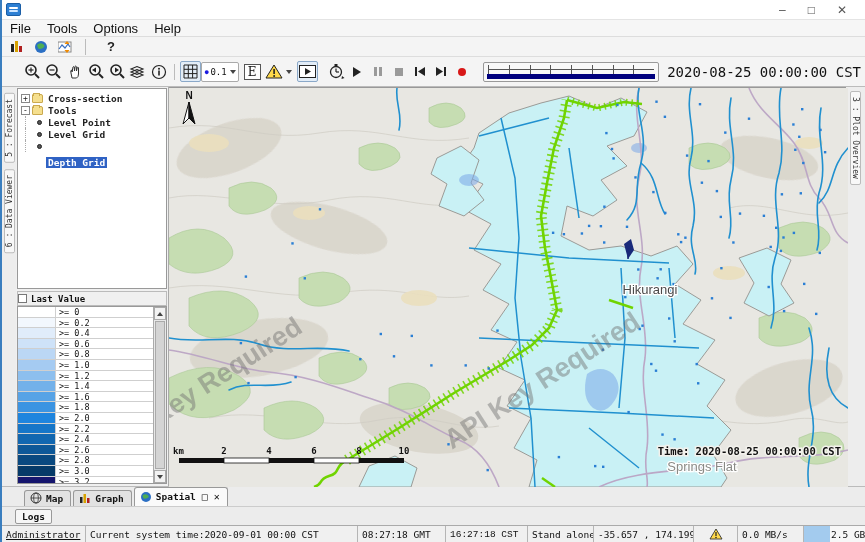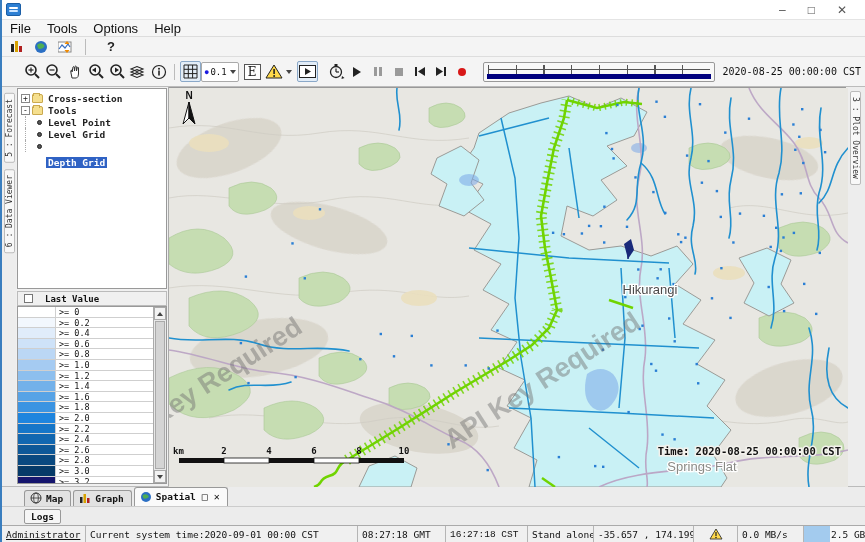--- a/index.html
+++ b/index.html
@@ -32,62 +32,62 @@
   .dd-arrow { width:0; height:0; border-left:3px solid transparent; border-right:3px solid transparent; border-top:4px solid #444; margin-left:3px;}
   .dot01 { color:#1a1ae0; font-size:9px; margin-right:1px;}
   .v01 { font-size:9px; font-family:"DejaVu Sans Mono",monospace;}
   .e-icon { font-family:"DejaVu Serif",serif; font-size:12px; border:1px solid #555; padding:0 3px; background:#fff; line-height:14px;}
   .help-q { font-size:13px; font-weight:bold; color:#222; margin-left:10px;}
   .timeline { flex:1; min-width:0; height:20px; margin:0 8px 0 10px; position:relative; border:1px solid #999; background:#f8f8f8; border-radius:2px;}
   .timeline .ruler { position:absolute; left:4px; right:4px; top:6px; height:1px; background:#555;}
   .timeline .ticks { position:absolute; left:4px; right:4px; top:2px; height:9px;
      background-image:repeating-linear-gradient(90deg,#555 0 1px,transparent 1px calc(12.5% - 0px)); }
   .timeline .navybar { position:absolute; left:3px; right:3px; bottom:2px; height:5px; background:#00007e; }
-  .tb-date { font-family:"DejaVu Sans Mono",monospace; font-size:10px; white-space:nowrap; padding-right:4px; flex:none;}
+  .tb-date { font-family:"DejaVu Sans Mono",monospace; font-size:14px; white-space:nowrap; padding-right:4px; flex:none;}
 
   
   .main { flex:1; display:flex; min-height:0; }
   .side-strip { width:14px; background:#ededed; flex:none; display:flex; flex-direction:column; align-items:center; padding-top:6px; gap:6px;}
   .vtab { writing-mode:vertical-rl; transform:rotate(180deg); font-family:"DejaVu Sans Mono",monospace; font-size:8px; background:#f8f8f8; border:1px solid #bbb; border-radius:2px; padding:5px 0; color:#333; white-space:nowrap;}
   .side-strip.right { padding-top:4px;}
   .side-strip.right .vtab { transform:none; }
 
   .left-panel { width:153px; flex:none; display:flex; flex-direction:column; background:#f0f0f0; border-right:1px solid #aaa; min-height:0;}
   .tree-box { height:201px; flex:none; background:#fff; border:1px solid #999; margin:1px; overflow:hidden; padding:3px 0 0 3px; font-family:"DejaVu Sans Mono",monospace; font-size:9.5px; font-weight:600; color:#222;}
   .tree-row { display:flex; align-items:center; height:12px; white-space:nowrap;}
   .expander { width:9px; height:9px; border:1px solid #888; background:#fff; font-size:8px; line-height:7px; text-align:center; font-weight:400; margin-right:2px; flex:none;}
   .folder { width:11px; height:9px; background:#f5df8e; border:1px solid #caa94e; border-radius:1px 2px 1px 1px; margin-right:3px; flex:none; position:relative;}
   .folder::before{ content:""; position:absolute; top:-2px; left:0; width:5px; height:2px; background:#f5df8e; border:1px solid #caa94e; border-bottom:none;}
   .tree-guide { width:10px; flex:none; border-left:1px dotted #aaa; height:100%; margin-left:4px;}
   .bullet { width:5px; height:5px; border-radius:50%; background:#555; border:1px solid #222; margin:0 4px 0 2px; flex:none;}
   .tree-label { padding:0 2px; }
   .tree-label.selected { background:#2f62c4; color:#fff;margin-top:32px; }
 
-  .legend-head { height:15px; flex:none; display:flex; align-items:center; gap:12px; padding-left:6px; background:#f0f0f0; border:1px solid #bbb; margin:1px 1px 0 1px; font-family:"DejaVu Sans Mono",monospace; font-size:9px; font-weight:600;}
+  .legend-head { height:15px; flex:none; display:flex; align-items:center; gap:4px; background:#f0f0f0; border:1px solid #bbb; margin:1px 1px 0 1px; font-family:"DejaVu Sans Mono",monospace; font-size:9px; font-weight:600;}
   .checkbox { width:9px; height:9px; border:1px solid #777; background:#fff; flex:none;}
   .legend-list { flex:1; margin:0 1px 2px 1px; border:1px solid #999; background:#fff; display:flex; min-height:0; overflow:hidden;}
   .lg-rows { flex:1; min-width:0; }
   .lg-row { display:flex; height:10.6px; border-bottom:1px solid #cfcfcf; font-family:"DejaVu Sans Mono",monospace; font-size:8.5px;}
   .lg-swatch { width:38px; flex:none; border-right:1px solid #cfcfcf;}
   .lg-label { padding:0 3px; line-height:10px; white-space:nowrap;}
   .lg-scroll { width:13px; flex:none; background:#e8e8e8; border-left:1px solid #aaa; display:flex; flex-direction:column;}
   .lg-arrow { height:13px; background:#f2f2f2; border:1px solid #aaa; display:flex; align-items:center; justify-content:center; flex:none;}
   .tri-up { width:0;height:0;border-left:3px solid transparent;border-right:3px solid transparent;border-bottom:4px solid #444;}
   .tri-down { width:0;height:0;border-left:3px solid transparent;border-right:3px solid transparent;border-top:4px solid #444;}
   .lg-thumb { flex:1; margin:1px; background:#d4d4d4; border:1px solid #aaa;}
 
   .map-panel { flex:1; min-width:0; position:relative; background:#e7e6e1; border-top:1px solid #999;}
   .map-panel svg { display:block; }
 
   
   .bottom-tabs { height:20px; flex:none; background:#ececec; display:flex; align-items:flex-end; gap:2px; padding-left:22px; border-top:1px solid #bbb;}
   .btab { display:flex; align-items:center; gap:4px; border:1px solid #999; border-bottom:none; background:#e2e2e2; padding:1px 7px 2px 5px; font-family:"DejaVu Sans Mono",monospace; font-size:9.5px; font-weight:600; border-radius:3px 3px 0 0; height:16px;}
   .btab.active { background:#fafafa; height:19px; }
   .btab .tabctl { font-size:10px; font-weight:700; margin-left:2px;}
-  .logs-row { height:19px; flex:none; background:#ececec; display:flex; align-items:center; padding-left:22px; border-top:1px solid #ccc;}
+  .logs-row { height:19px; flex:none; background:#ececec; display:flex; align-items:center; padding-left:13px; border-top:1px solid #ccc;}
   .logs-btn { border:1px solid #999; background:#f6f6f6; border-radius:2px; font-family:"DejaVu Sans Mono",monospace; font-size:9.5px; font-weight:600; padding:1px 6px;}
   .statusbar { height:17px; flex:none; display:flex; background:#f0f0f0; border-top:1px solid #aaa; font-family:"DejaVu Sans Mono",monospace; font-size:9.5px; color:#111;}
   .st-cell { border-right:1px solid #b5b5b5; display:flex; align-items:center; padding:0 4px; white-space:nowrap; overflow:hidden; flex:none;}
   .st-cell.mem { background:linear-gradient(90deg,#a3cbee 0 42%,#f7f7f7 42%);padding-left:27px; }
 
   .icon-svg { display:block; }
 </style>
 </head>
 <body>
 

